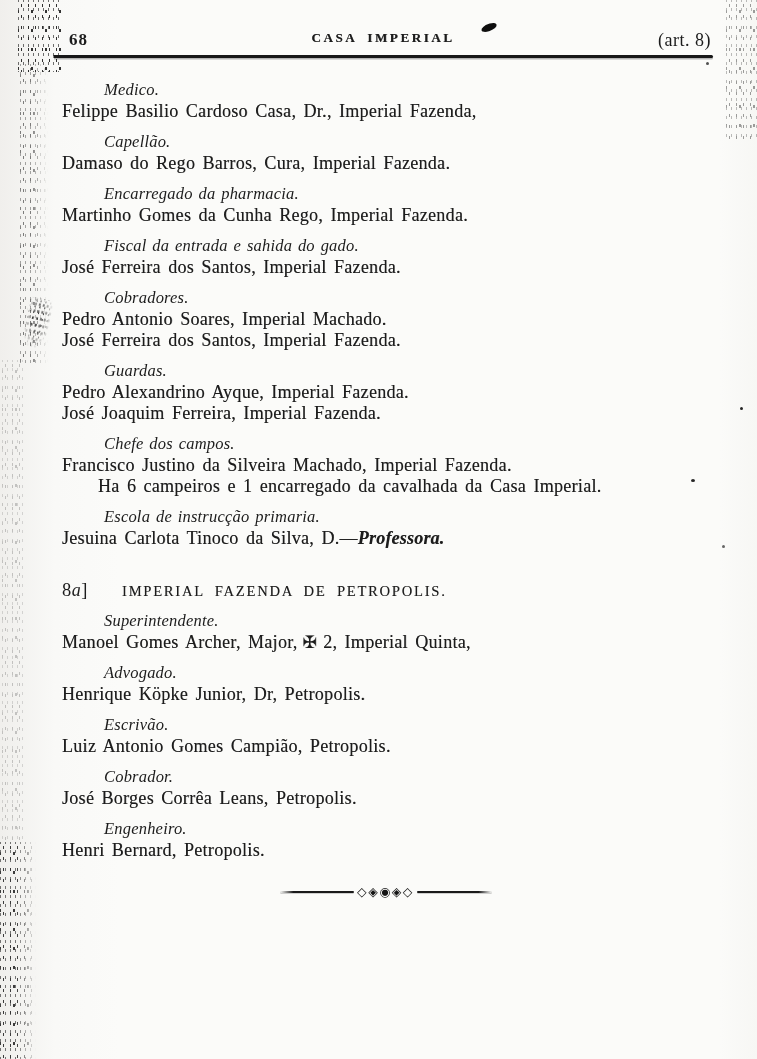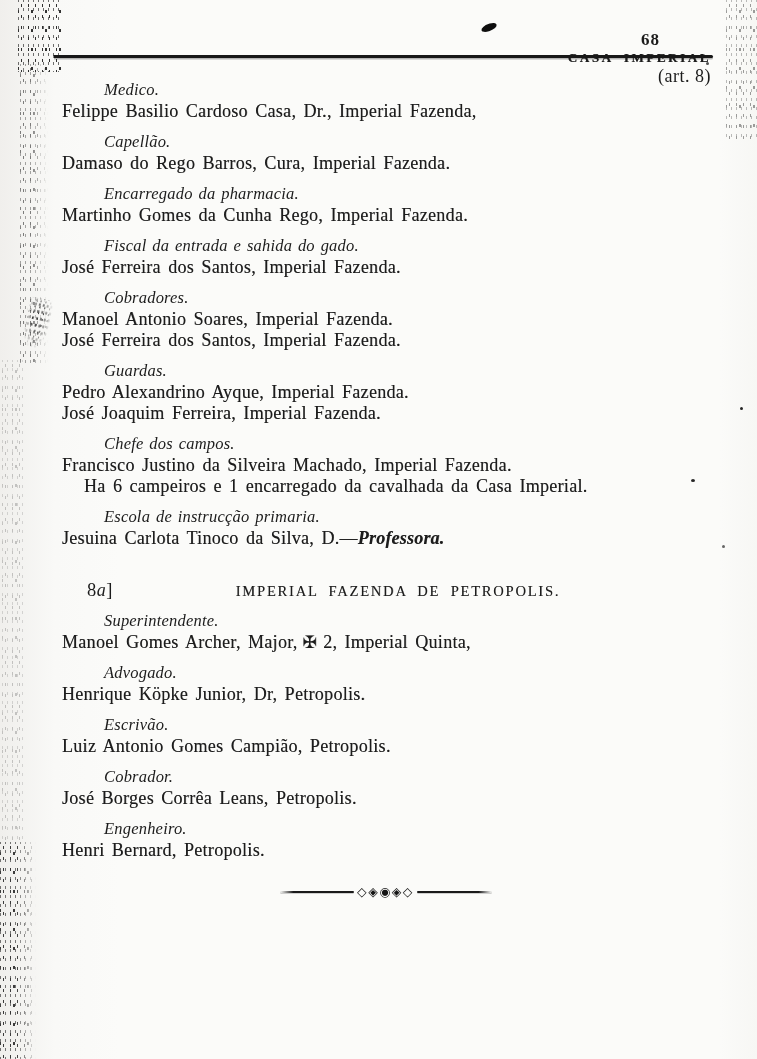--- a/index.html
+++ b/index.html
@@ -45,21 +45,21 @@
     transform:rotate(-18deg);
   }
   .dot{position:absolute;width:3px;height:3px;background:#262626;border-radius:50%;}
   .d1{left:740px;top:407px;}
   .d2{left:691px;top:479px;width:4px;height:3px;}
   .d3{left:722px;top:545px;opacity:.7;}
   .d4{left:706px;top:62px;opacity:.8;}
   
   .page-header{
     position:absolute;left:55px;right:46px;top:30px;
-    display:flex;align-items:flex-end;flex-direction:column;
+    display:flex;align-items:flex-start;
   }
   .pagenum{font-size:17px;font-weight:bold;letter-spacing:1px;padding-left:14px;width:70px;}
   .running-title{
     flex:1;text-align:center;font-weight:bold;font-size:13px;
     letter-spacing:2.6px;word-spacing:5px;
     text-shadow:.4px 0 0 rgba(0,0,0,.55);
   }
   .art-ref{width:84px;text-align:right;font-size:18px;letter-spacing:.5px;}
   .header-rule{
     position:absolute;left:54px;right:44px;top:55px;height:3px;
@@ -73,30 +73,30 @@
     font-style:italic;font-weight:normal;
     font-size:16.5px;line-height:20px;
     margin:10px 0 1px 42px;
     letter-spacing:.2px;word-spacing:1.5px;
   }
   .line{
     font-size:18px;line-height:21px;
     letter-spacing:.3px;word-spacing:2.5px;
     text-shadow:.3px 0 0 rgba(0,0,0,.45);
   }
-  .line.indent{margin-left:22px;}
+  .line.indent{margin-left:36px;}
   .line em{font-weight:bold;letter-spacing:.2px;}
   .cross-icon{display:inline-block;margin:0 6px 0 5px;font-size:17px;}
   
   .section-head{display:flex;align-items:baseline;margin-top:31px;}
-  .marker{width:60px;font-size:18.5px;letter-spacing:.5px;margin-left:25px;}
+  .marker{width:60px;font-size:18.5px;letter-spacing:.5px;}
   .marker em{font-size:18px;}
   .marker-spacer{width:60px;}
   .section-title{
-    flex:1;text-align:center;
+    flex:1;text-align:left;
     font-size:14.5px;letter-spacing:1.8px;word-spacing:5px;
     text-shadow:.3px 0 0 rgba(0,0,0,.4);
   }
   
   .ornament{
     margin:26px auto 0;width:212px;
     display:flex;align-items:center;justify-content:center;
   }
   .orn-line{height:2px;flex:1;background:#1a1a1a;}
   .orn-line.left{background:linear-gradient(90deg,transparent,#1a1a1a 18%,#1a1a1a 80%,#1a1a1a);border-radius:1px;box-shadow:0 .5px 0 rgba(0,0,0,.35);}
@@ -148,21 +148,21 @@
       <div class="line">Martinho Gomes da Cunha Rego, Imperial Fazenda.</div>
     </div>
 
     <div class="entry">
       <div class="role">Fiscal da entrada e sahida do gado.</div>
       <div class="line">José Ferreira dos Santos, Imperial Fazenda.</div>
     </div>
 
     <div class="entry">
       <div class="role">Cobradores.</div>
-      <div class="line">Manoel Antonio Soares, Imperial Fazenda.</div>
+      <div class="line">Pedro Antonio Soares, Imperial Machado.</div>
       <div class="line">José Ferreira dos Santos, Imperial Fazenda.</div>
     </div>
 
     <div class="entry">
       <div class="role">Guardas.</div>
       <div class="line">Pedro Alexandrino Ayque, Imperial Fazenda.</div>
       <div class="line">José Joaquim Ferreira, Imperial Fazenda.</div>
     </div>
 
     <div class="entry">

